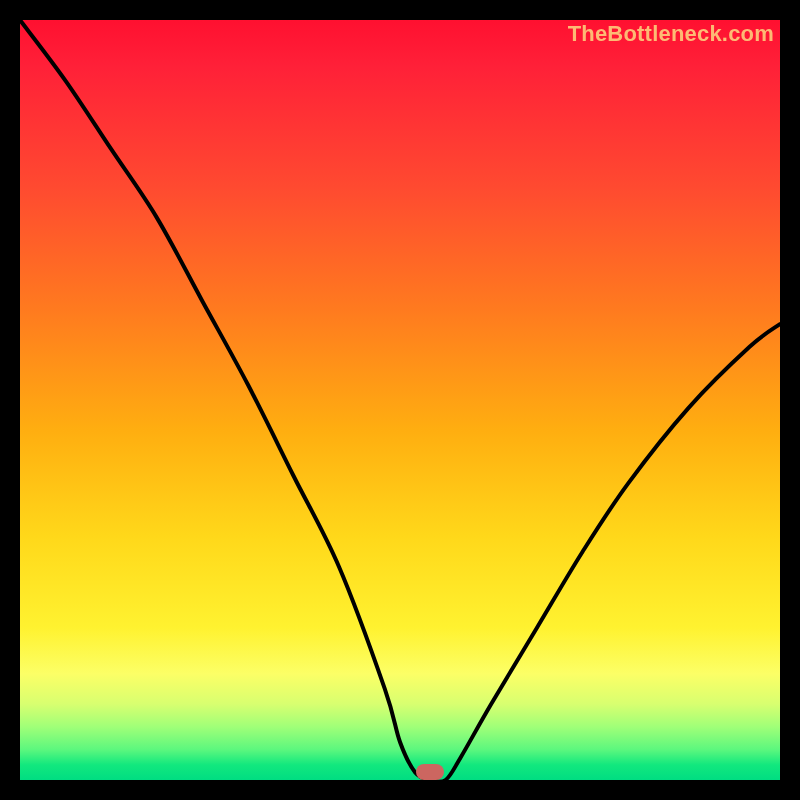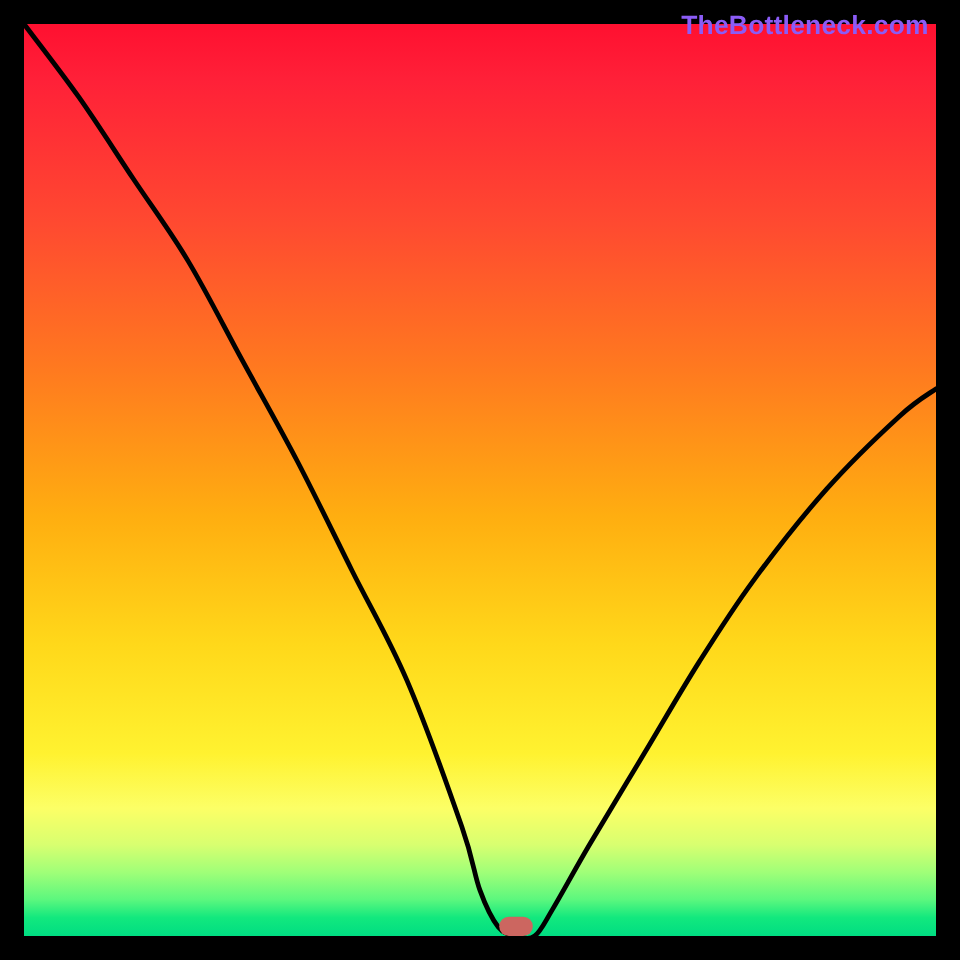--- a/index.html
+++ b/index.html
@@ -36,23 +36,23 @@
       #fcff66 86%,
       #d8ff70 90%,
       #a0ff78 93%,
       #5cf77e 96%,
       #12e87e 98%,
       #00dd82 100%
     );
   }
   .watermark {
     position: absolute;
-    top: 8px;
+    top: 21px;
     right: 26px;
-    color: #8b5cf6;
+    color: #fdba74;
     font-size: 22px;
     font-weight: 600;
     letter-spacing: 0.2px;
     pointer-events: none;
     user-select: none;
   }
   svg.curve {
     position: absolute;
     left: 0;
     top: 0;

